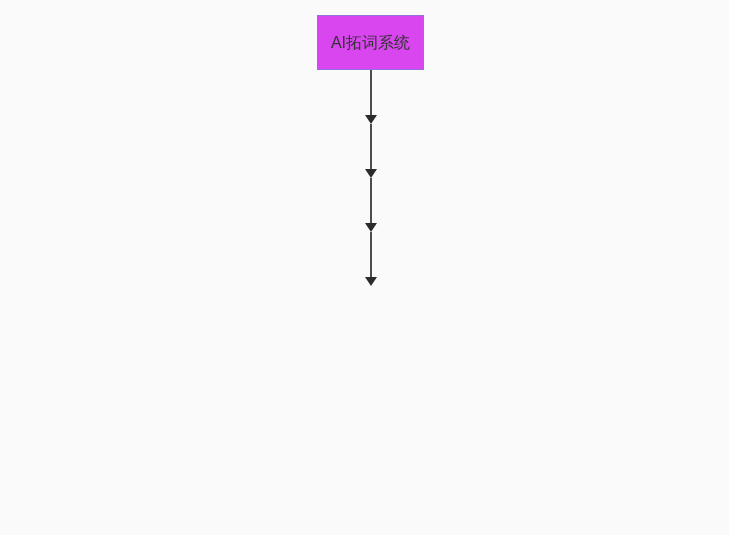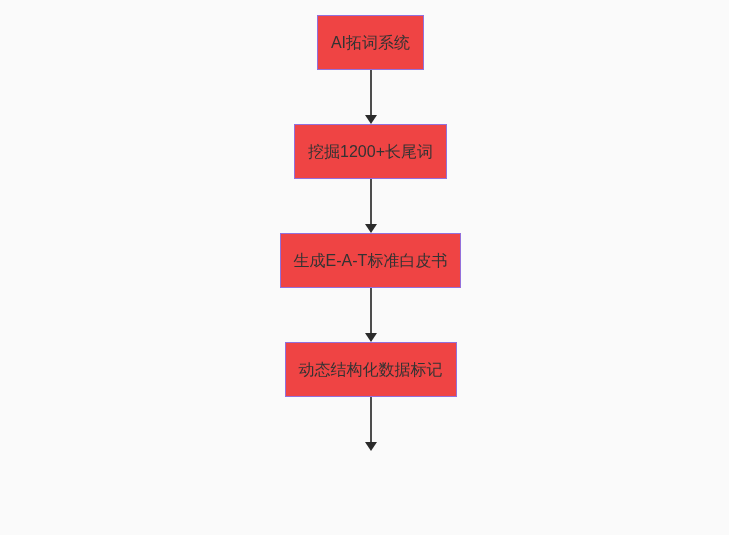--- a/index.html
+++ b/index.html
@@ -18,21 +18,21 @@
   .flow-column {
     position: absolute;
     left: 6px;            
     top: 15px;
     width: 100%;
     display: flex;
     flex-direction: column;
     align-items: center;
   }
   .node {
-    background: #ef4444;
+    background: #d946ef;
     border: 1px solid #9370db;
     height: 55px;
     padding: 0 13px;
     display: flex;
     align-items: center;
     justify-content: flex-end;
     color: #333333;
     font-size: 16px;
     line-height: 1;
     white-space: nowrap;
@@ -65,41 +65,32 @@
 
     <div class="node">
       <span>AI拓词系统</span>
     </div>
 
     <div class="arrow">
       <div class="shaft"></div>
       <div class="head"></div>
     </div>
 
-    <div class="node">
-      <span>挖掘1200+长尾词</span>
-    </div>
 
     <div class="arrow">
       <div class="shaft"></div>
       <div class="head"></div>
     </div>
 
-    <div class="node">
-      <span>生成E-A-T标准白皮书</span>
-    </div>
 
     <div class="arrow">
       <div class="shaft"></div>
       <div class="head"></div>
     </div>
 
-    <div class="node">
-      <span>动态结构化数据标记</span>
-    </div>
 
     <div class="arrow">
       <div class="shaft"></div>
       <div class="head"></div>
     </div>
 
 
   </div>
 </div>
 

